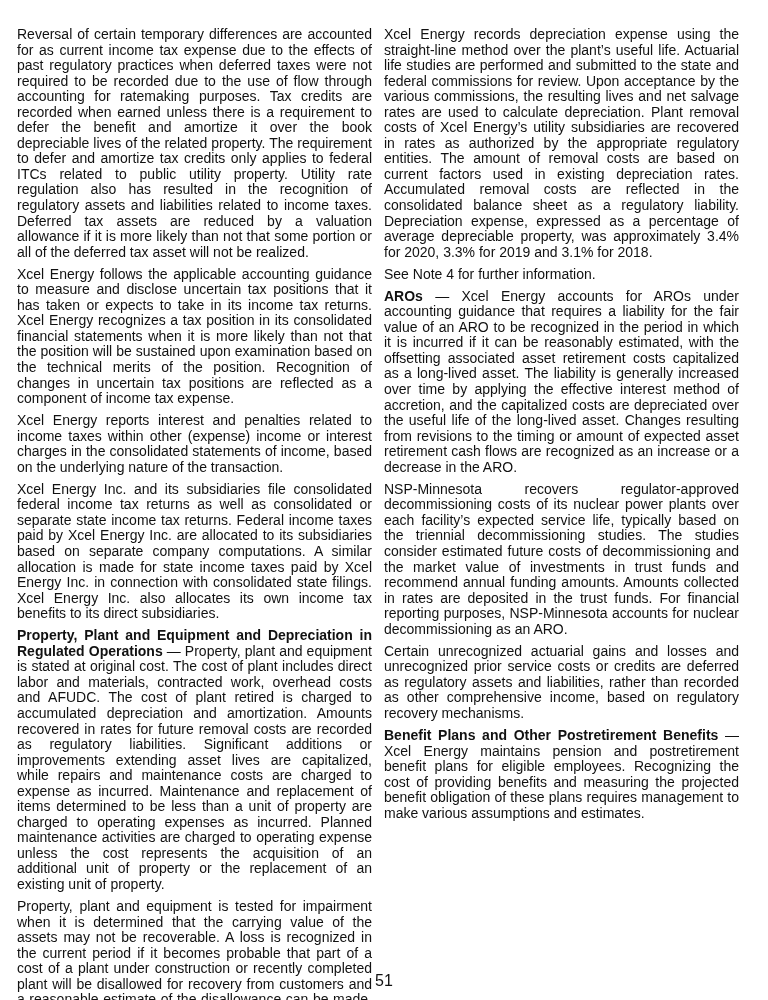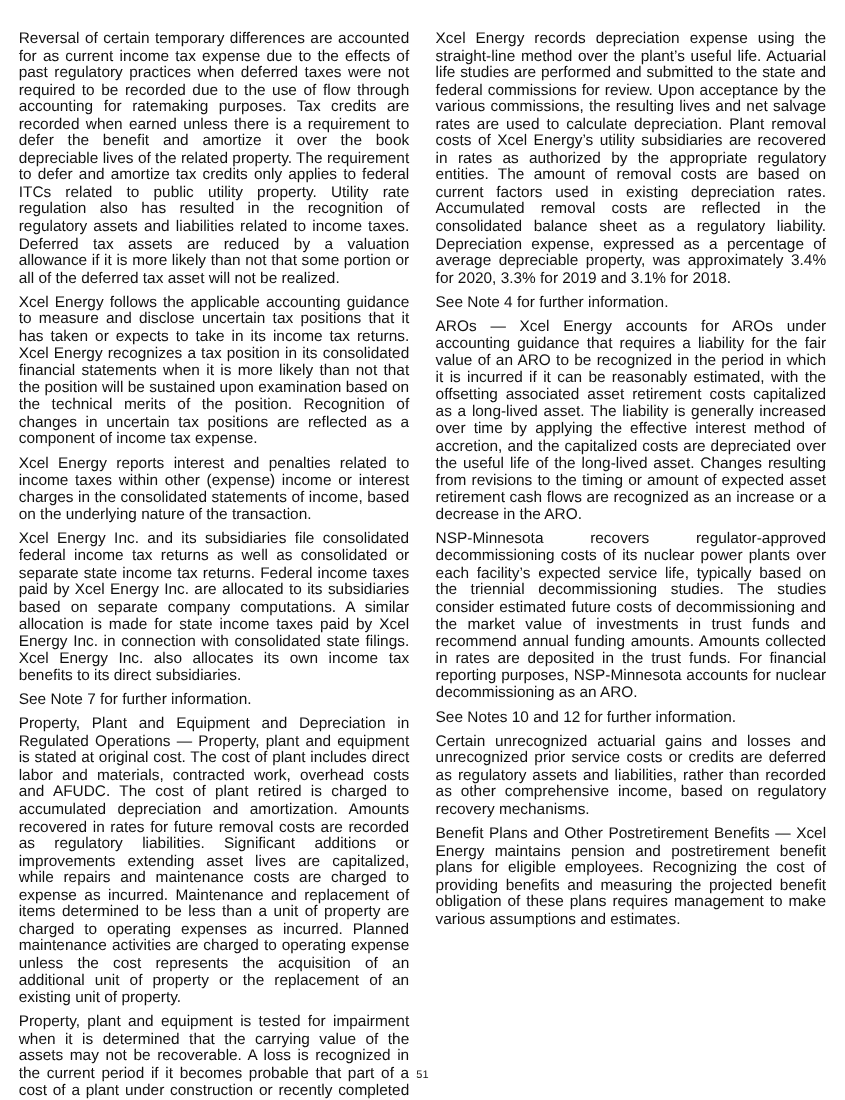--- a/index.html
+++ b/index.html
@@ -7,44 +7,42 @@
       width: 768px; height: 1000px; position: relative; overflow: hidden;
       font-family: "Liberation Sans", sans-serif;
       color: #111111;
     }
     .col {
       position: absolute; top: 27px; width: 355px;
       font-size: 14px; line-height: 15.55px;
       text-align: justify;
     }
     .col.left { left: 17px; }
-    .col.right { left: 396px; width: 355px; }
+    .col.right { left: 384px; width: 355px; }
     .col p { margin: 0 0 6.5px 0; }
-    .col p b { font-weight: normal; }
+    .col p b { font-weight: bold; }
     .page-number {
       position: absolute; top: 972px; left: 0; width: 768px;
-      text-align: center; font-size: 10px;
+      text-align: center; font-size: 16px;
     }
   </style>
 </head>
 <body>
 
 <div class="col left">
   <p>Reversal of certain temporary differences are accounted for as current income tax expense due to the effects of past regulatory practices when deferred taxes were not required to be recorded due to the use of flow through accounting for ratemaking purposes. Tax credits are recorded when earned unless there is a requirement to defer the benefit and amortize it over the book depreciable lives of the related property. The requirement to defer and amortize tax credits only applies to federal ITCs related to public utility property. Utility rate regulation also has resulted in the recognition of regulatory assets and liabilities related to income taxes. Deferred tax assets are reduced by a valuation allowance if it is more likely than not that some portion or all of the deferred tax asset will not be realized.</p>
   <p>Xcel Energy follows the applicable accounting guidance to measure and disclose uncertain tax positions that it has taken or expects to take in its income tax returns. Xcel Energy recognizes a tax position in its consolidated financial statements when it is more likely than not that the position will be sustained upon examination based on the technical merits of the position. Recognition of changes in uncertain tax positions are reflected as a component of income tax expense.</p>
   <p>Xcel Energy reports interest and penalties related to income taxes within other (expense) income or interest charges in the consolidated statements of income, based on the underlying nature of the transaction.</p>
   <p>Xcel Energy Inc. and its subsidiaries file consolidated federal income tax returns as well as consolidated or separate state income tax returns. Federal income taxes paid by Xcel Energy Inc. are allocated to its subsidiaries based on separate company computations. A similar allocation is made for state income taxes paid by Xcel Energy Inc. in connection with consolidated state filings. Xcel Energy Inc. also allocates its own income tax benefits to its direct subsidiaries.</p>
-  <p>See Note 7 for further information.</p>
   <p><b>Property, Plant and Equipment and Depreciation in Regulated Operations</b><span> — Property, plant and equipment is stated at original cost. The cost of plant includes direct labor and materials, contracted work, overhead costs and AFUDC. The cost of plant retired is charged to accumulated depreciation and amortization. Amounts recovered in rates for future removal costs are recorded as regulatory liabilities. Significant additions or improvements extending asset lives are capitalized, while repairs and maintenance costs are charged to expense as incurred. Maintenance and replacement of items determined to be less than a unit of property are charged to operating expenses as incurred. Planned maintenance activities are charged to operating expense unless the cost represents the acquisition of an additional unit of property or the replacement of an existing unit of property.</span></p>
   <p>Property, plant and equipment is tested for impairment when it is determined that the carrying value of the assets may not be recoverable. A loss is recognized in the current period if it becomes probable that part of a cost of a plant under construction or recently completed plant will be disallowed for recovery from customers and a reasonable estimate of the disallowance can be made. For investments in property, plant and equipment that are abandoned and not expected to go into service, incurred costs and related deferred tax amounts are compared to the discounted estimated future rate recovery, and a loss is recognized, if necessary.</p>
 </div>
 
 <div class="col right">
   <p>Xcel Energy records depreciation expense using the straight-line method over the plant’s useful life. Actuarial life studies are performed and submitted to the state and federal commissions for review. Upon acceptance by the various commissions, the resulting lives and net salvage rates are used to calculate depreciation. Plant removal costs of Xcel Energy’s utility subsidiaries are recovered in rates as authorized by the appropriate regulatory entities. The amount of removal costs are based on current factors used in existing depreciation rates. Accumulated removal costs are reflected in the consolidated balance sheet as a regulatory liability. Depreciation expense, expressed as a percentage of average depreciable property, was approximately 3.4% for 2020, 3.3% for 2019 and 3.1% for 2018.</p>
   <p>See Note 4 for further information.</p>
   <p><b>AROs</b><span> — Xcel Energy accounts for AROs under accounting guidance that requires a liability for the fair value of an ARO to be recognized in the period in which it is incurred if it can be reasonably estimated, with the offsetting associated asset retirement costs capitalized as a long-lived asset. The liability is generally increased over time by applying the effective interest method of accretion, and the capitalized costs are depreciated over the useful life of the long-lived asset. Changes resulting from revisions to the timing or amount of expected asset retirement cash flows are recognized as an increase or a decrease in the ARO.</span></p>
   <p>NSP-Minnesota recovers regulator-approved decommissioning costs of its nuclear power plants over each facility’s expected service life, typically based on the triennial decommissioning studies. The studies consider estimated future costs of decommissioning and the market value of investments in trust funds and recommend annual funding amounts. Amounts collected in rates are deposited in the trust funds. For financial reporting purposes, NSP-Minnesota accounts for nuclear decommissioning as an ARO.</p>
-  <p>See Notes 10 and 12 for further information.</p>
   <p>Certain unrecognized actuarial gains and losses and unrecognized prior service costs or credits are deferred as regulatory assets and liabilities, rather than recorded as other comprehensive income, based on regulatory recovery mechanisms.</p>
   <p><b>Benefit Plans and Other Postretirement Benefits</b><span> — Xcel Energy maintains pension and postretirement benefit plans for eligible employees. Recognizing the cost of providing benefits and measuring the projected benefit obligation of these plans requires management to make various assumptions and estimates.</span></p>
 </div>
 
 <div class="page-number">51</div>
 
 </body></html>

